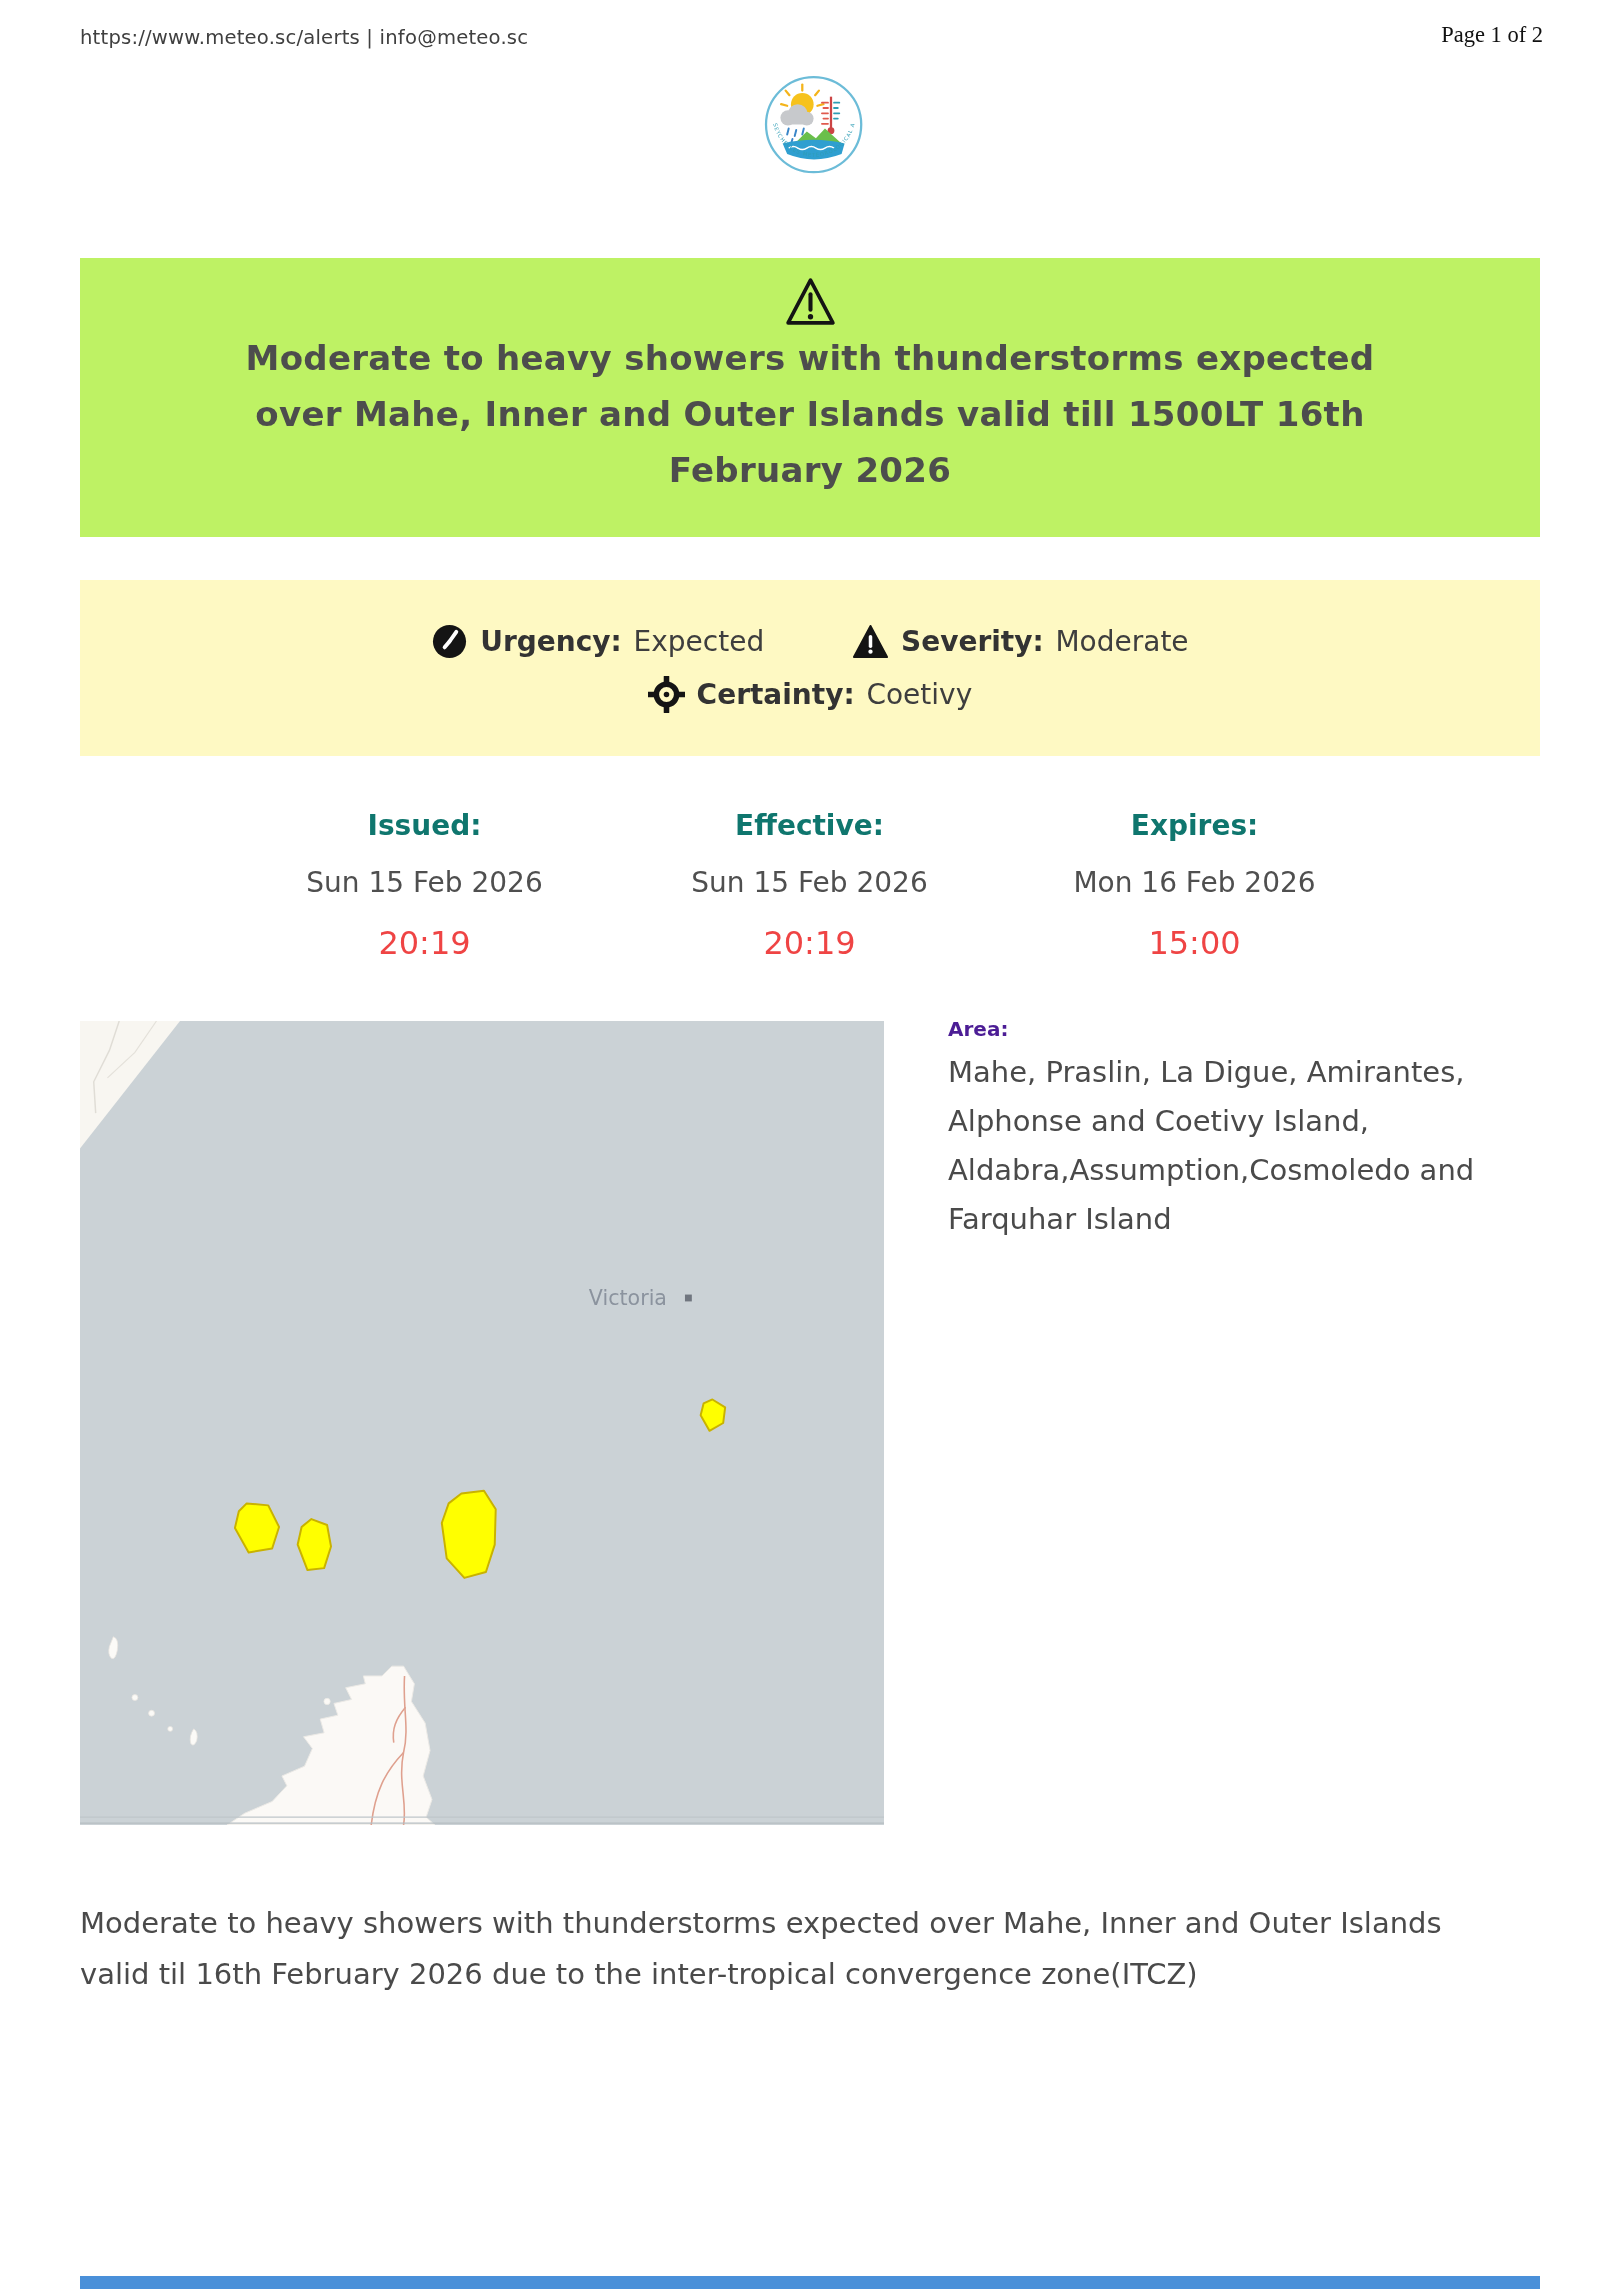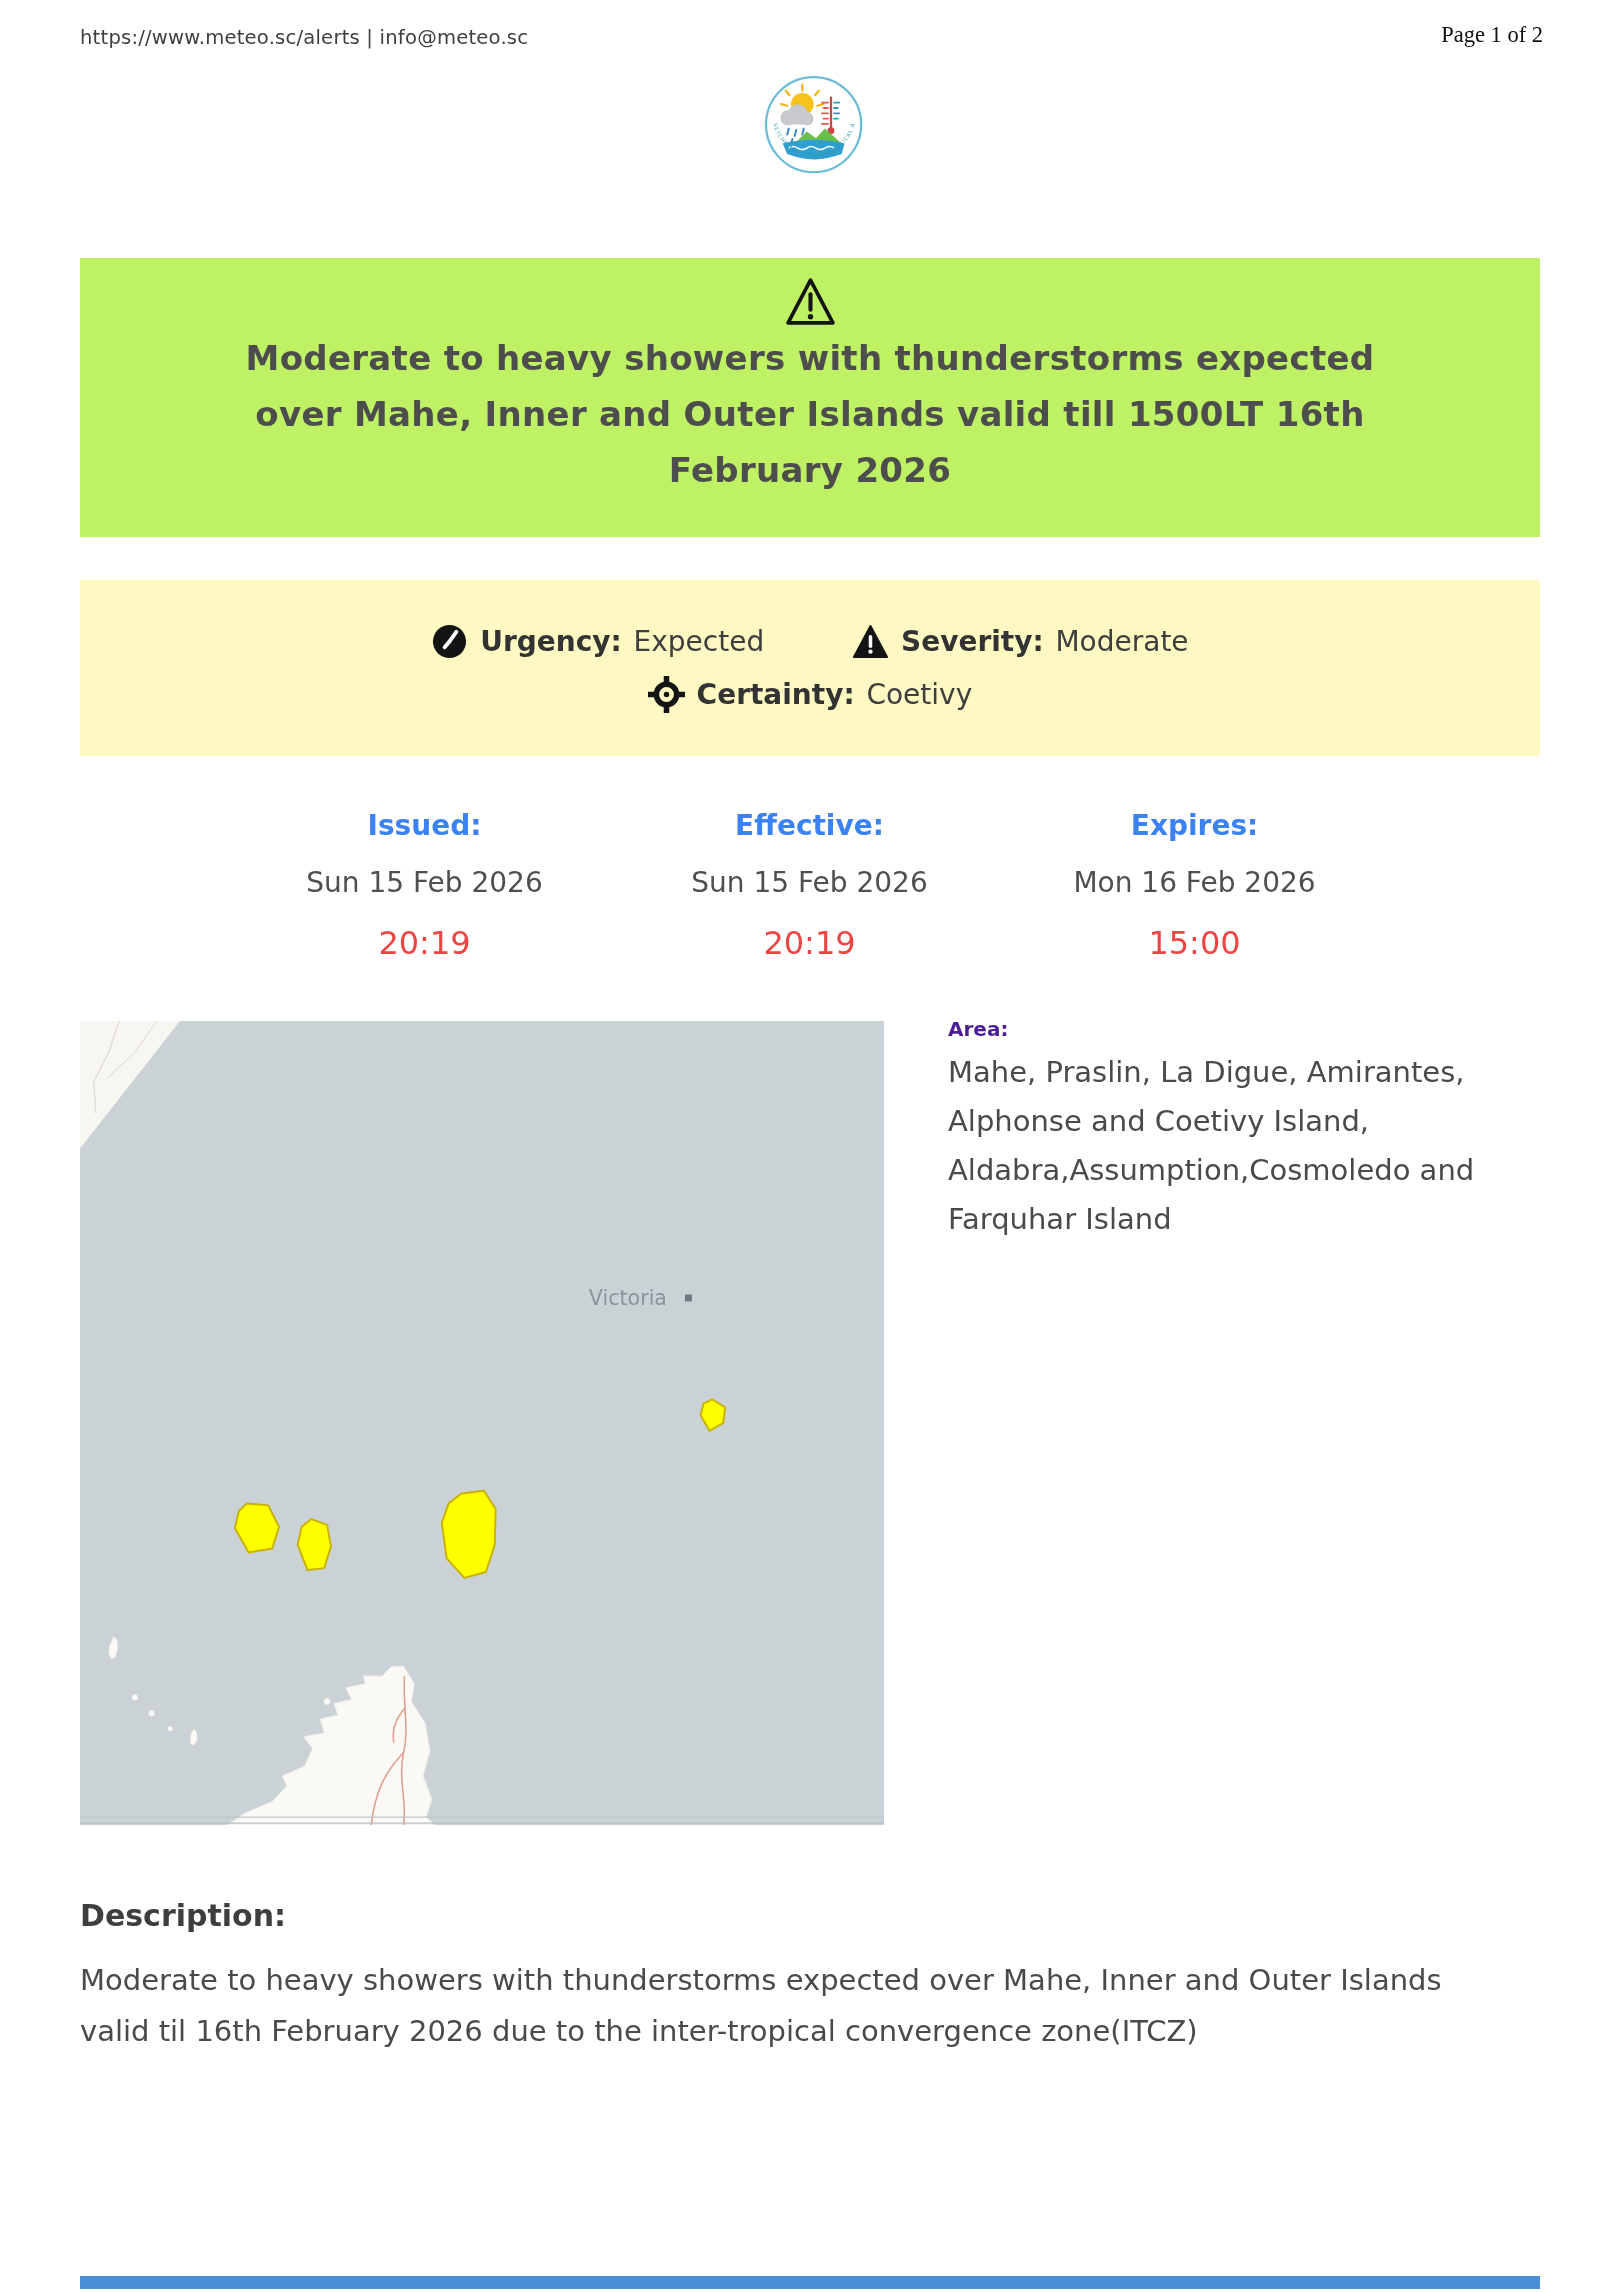--- a/index.html
+++ b/index.html
@@ -23,21 +23,21 @@
   .statusbar{position:absolute;left:80px;top:580px;width:1460px;height:176px;background:#fef9c3;
              display:flex;flex-direction:column;align-items:center;justify-content:center;row-gap:15.7px;}
   .srow{display:flex;align-items:center;column-gap:88px;}
   .sitem{display:flex;align-items:center;column-gap:11.8px;font-size:28px;color:#3e3e3e;}
   .sitem b{font-weight:700;color:#333;}
   .sicon{display:inline-flex;width:37px;height:37px;}
 
   
   .timing{position:absolute;left:232px;top:809px;width:1157px;display:flex;}
   .tcol{width:385px;text-align:center;}
-  .tcol .tlabel{font-size:28px;font-weight:700;color:#3b82f6;margin-bottom:23.5px;}
+  .tcol .tlabel{font-size:28px;font-weight:700;color:#0f766e;margin-bottom:23.5px;}
   .tcol .tdate{font-size:28px;color:#4f4f4f;margin-bottom:25.5px;}
   .tcol .ttime{font-size:32px;color:#ef4444;}
 
   
   .map{position:absolute;left:80px;top:1021px;width:804px;height:804px;}
 
   
   .area{position:absolute;left:948px;top:1017px;width:603px;}
   .area .ahead{font-size:20px;font-weight:700;color:#4c1d95;margin-bottom:7px;}
   .area .atext{font-size:29px;color:#4a4a4a;line-height:49px;}
@@ -233,21 +233,20 @@
       </g>
     </svg>
   </div>
 
   <div class="area">
     <div class="ahead">Area:</div>
     <div class="atext">Mahe, Praslin, La Digue, Amirantes, Alphonse and Coetivy Island, Aldabra,Assumption,Cosmoledo and Farquhar Island</div>
   </div>
 
   <div class="desc">
-    <div class="dhead">Description:</div>
     <div class="dtext">Moderate to heavy showers with thunderstorms expected over Mahe, Inner and Outer Islands valid til 16th February 2026 due to the inter-tropical convergence zone(ITCZ)</div>
   </div>
 
 
   <div class="footbar"></div>
 
 </div>
 
 
 </body></html>

